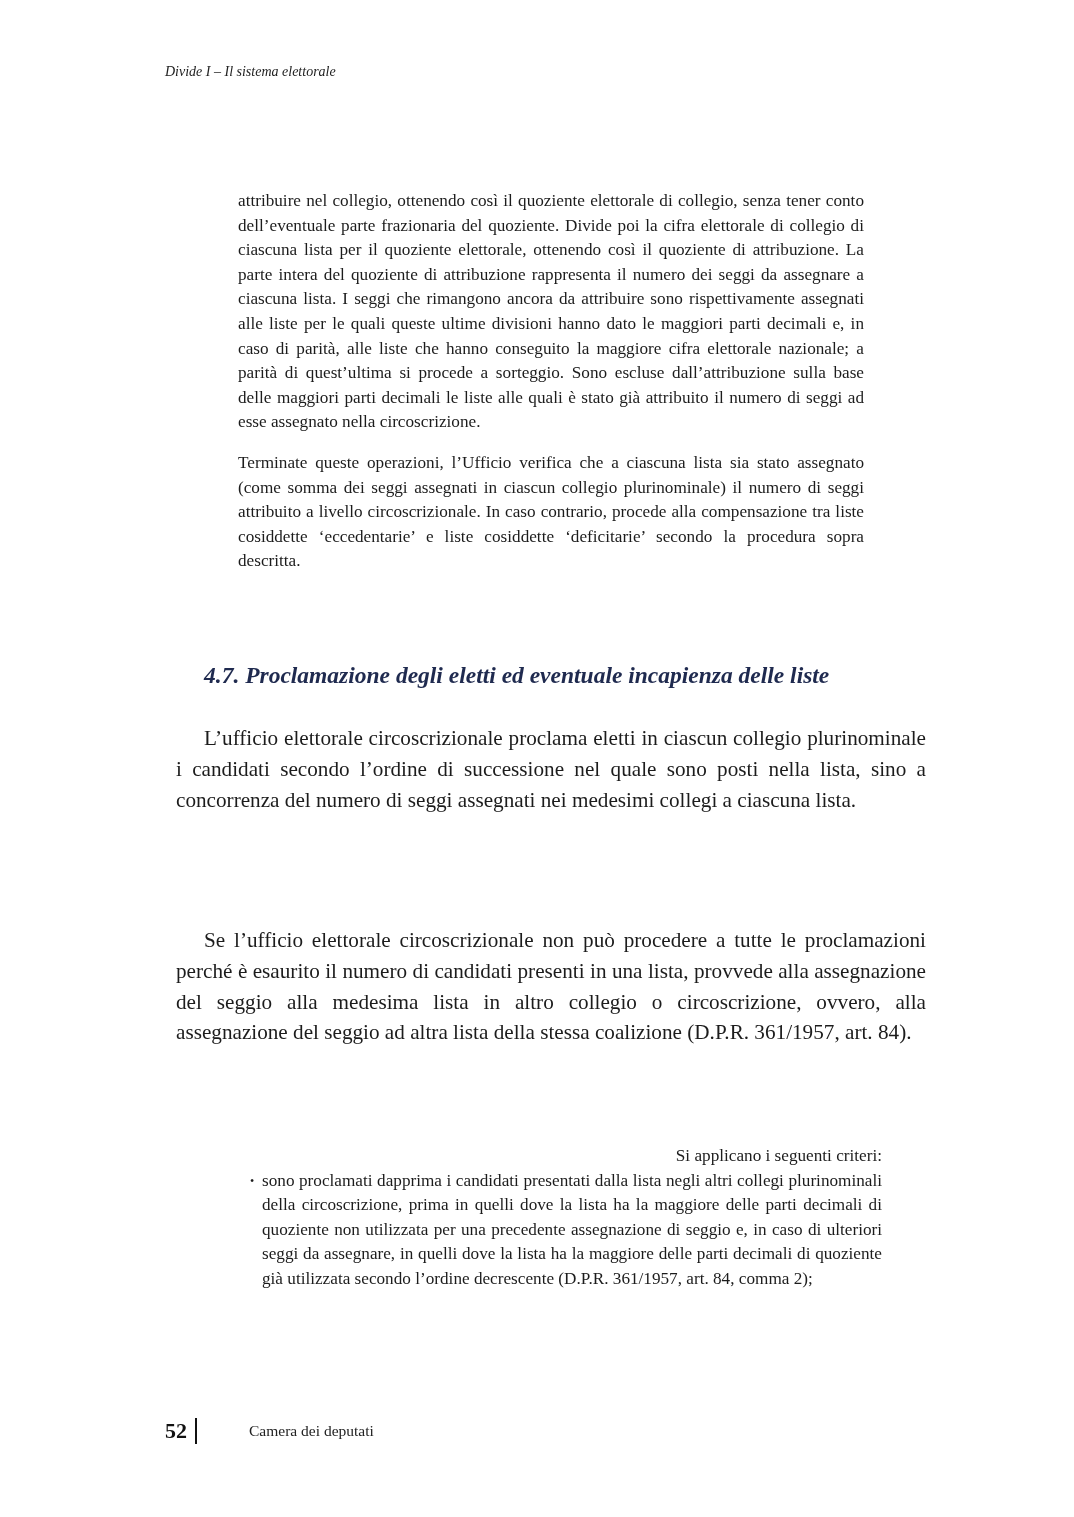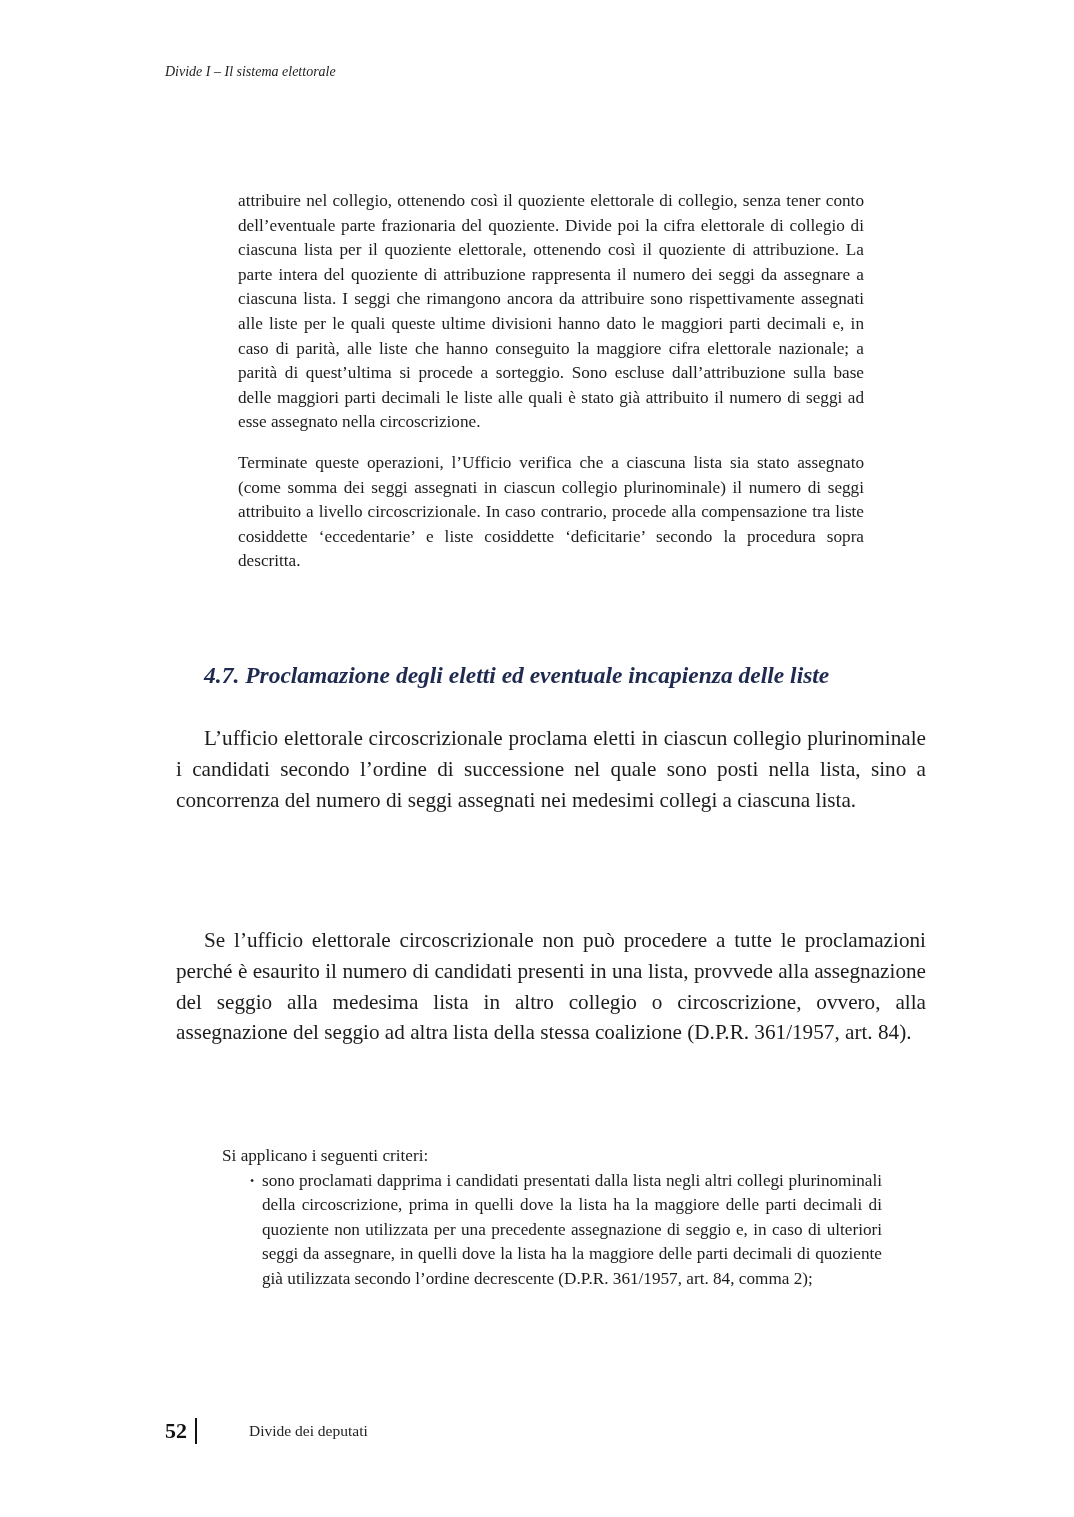--- a/index.html
+++ b/index.html
@@ -52,21 +52,21 @@
     #block-main { top: 723px; }
     #block-second { top: 925px; }
     .criteria-block {
       position: absolute;
       left: 222px;
       top: 1144px;
       width: 660px;
       font-size: 17.2px;
       line-height: 24.6px;
     }
-    .criteria-block .intro { margin: 0; }
+    .criteria-block .intro { margin: 0; text-align: right; }
     .criteria-block ul {
       margin: 0;
       padding: 0;
       list-style: none;
     }
     .criteria-block li {
       position: relative;
       padding-left: 40px;
       text-align: justify;
     }
@@ -128,14 +128,14 @@
     <li>
       <span class="bullet">•</span>
       <span>sono proclamati dapprima i candidati presentati dalla lista negli altri collegi plurinominali della circoscrizione, prima in quelli dove la lista ha la mag­giore delle parti decimali di quoziente non utilizzata per una precedente as­segnazione di seggio e, in caso di ulteriori seggi da assegnare, in quelli dove la lista ha la maggiore delle parti decimali di quoziente già utilizzata se­condo l’ordine decrescente (D.P.R. 361/1957, art. 84, comma 2);</span>
     </li>
   </ul>
 </div>
 
 <div class="footer">
   <span class="page-number">52</span>
   <span class="footer-divider"></span>
-  <span class="footer-label">Divide dei deputati</span>
+  <span class="footer-label">Camera dei deputati</span>
 </div>
 
 </body></html>

